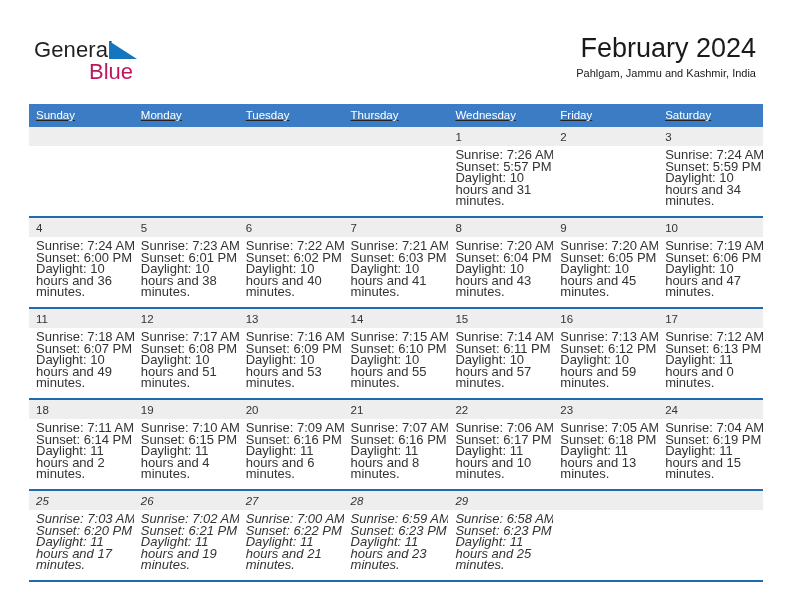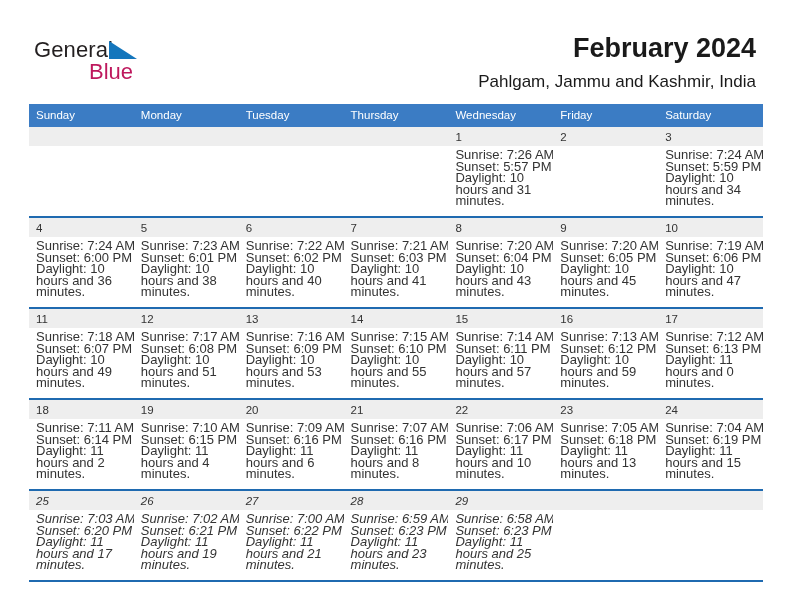--- a/index.html
+++ b/index.html
@@ -66,45 +66,46 @@
   }
 
   .title-block {
     position: absolute;
     right: 36px;
     top: 32px;
     text-align: right;
   }
   .cal-title {
     font-size: 27px;
-    font-weight: bold;
+    font-weight: normal;
     color: #1a1a1a;
     line-height: 32px;
     white-space: nowrap;
   }
   .cal-subtitle {
-    margin-top: 9px;
-    font-size: 17px;
+    margin-top: 0;
+    font-size: 11px;
     color: #1a1a1a;
     line-height: 18px;
     white-space: nowrap;
   }
 
   
   .calendar {
     position: absolute;
     left: 29px;
     top: 104px;
     width: 734px;
   }
 
   .weekday-row {
     display: flex;
     width: 100%;
     background: #3b7cc4;
+    text-decoration: underline;
   }
   .weekday-cell {
     flex: 1 1 0;
     box-sizing: border-box;
     padding: 4px 0 5px 7px;
     font-size: 11.5px;
     color: #ffffff;
     line-height: 14px;
     white-space: nowrap;
     overflow: hidden;

